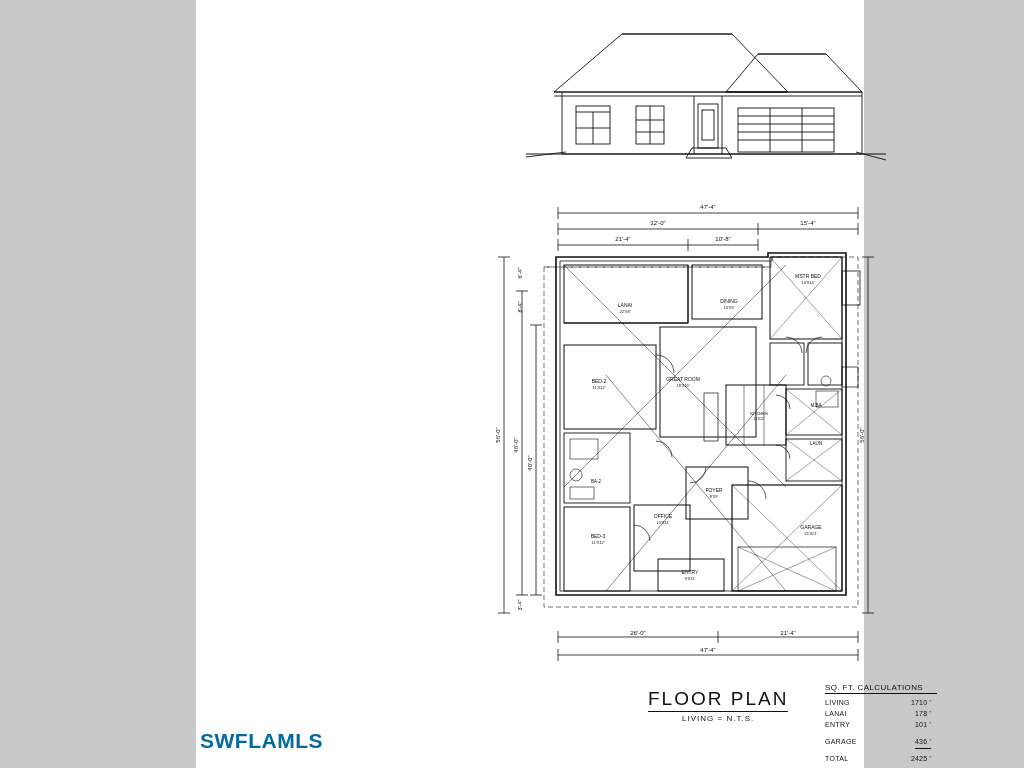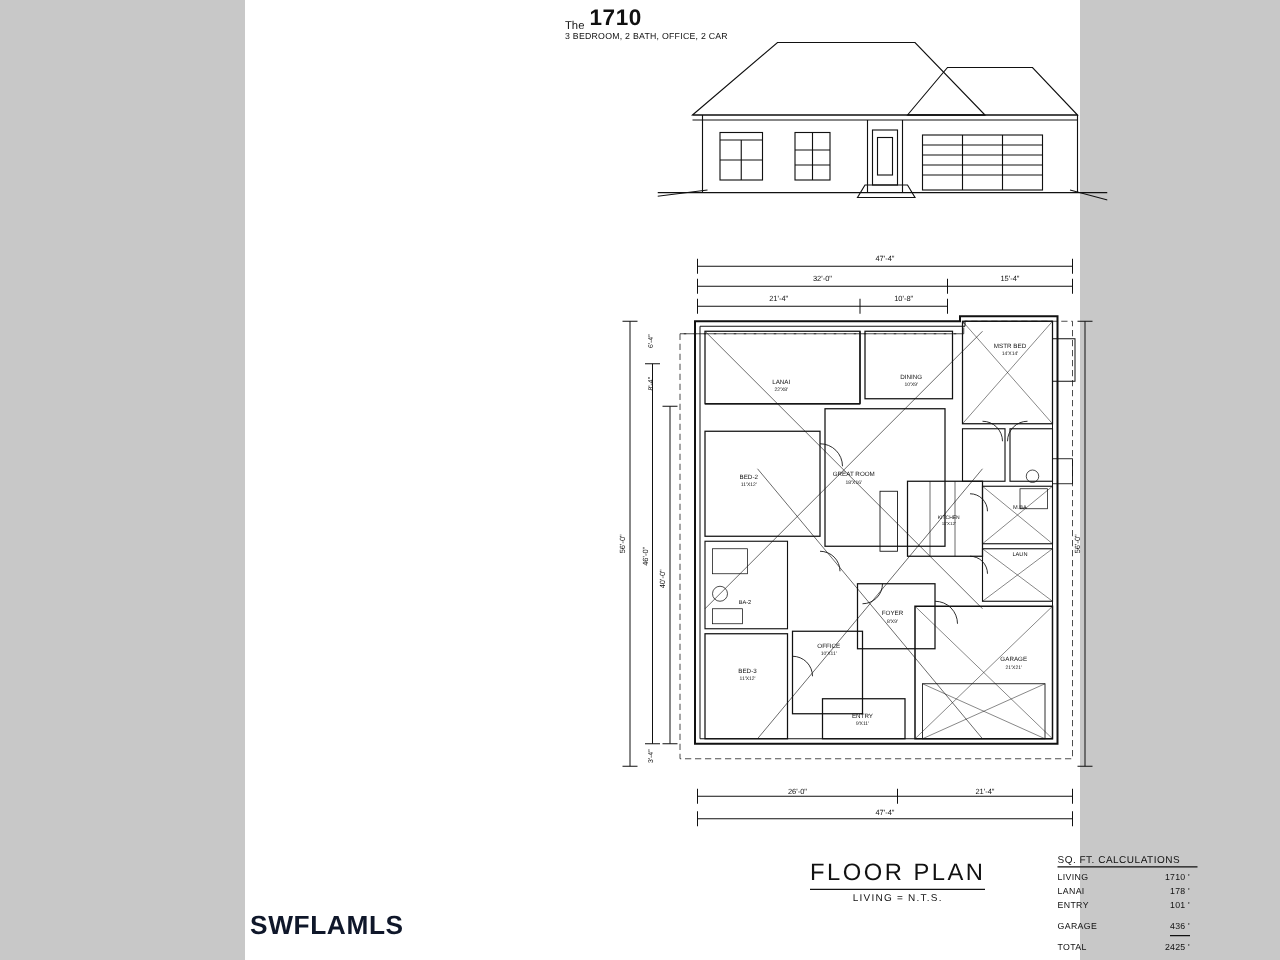--- a/index.html
+++ b/index.html
@@ -99,21 +99,21 @@
   }
   .fp-scale {
     font-size: 8px;
     letter-spacing: 1px;
     margin-top: 2px;
   }
 
   
   .sqft {
     position: absolute;
-    left: 650px;
+    left: 629px;
     top: 683px;
     width: 112px;
     color: #111;
     font-size: 7px;
   }
   .sqft-title {
     font-size: 8px;
     letter-spacing: 0.4px;
     border-bottom: 1px solid #111;
     padding-bottom: 1px;
@@ -132,21 +132,21 @@
   .sqft-row.garage .val { border-bottom: 1px solid #111; padding-bottom: 1px;}
   .sqft-row.total { margin-top: 4px; }
 
   
   .watermark {
     position: absolute;
     left: 200px;
     top: 729px;
     font-size: 21px;
     font-weight: bold;
-    color: #0f172a;
+    color: #0369a1;
     letter-spacing: 0.5px;
     font-family: "Liberation Sans", sans-serif;
   }
   .wm-band {
     position: absolute;
     left: 196px;
     top: 724px;
     width: 140px;
     height: 36px;
     background: #ffffff;
@@ -161,24 +161,20 @@
 </head>
 <body>
 
 <div id="page">
 
   <div class="gray-left"></div>
   <div class="gray-right"></div>
 
   <div class="sheet">
 
-    <div class="title-block">
-      <span class="title-the">The</span><span class="title-num">1710</span>
-      <div class="title-sub">3 BEDROOM, 2 BATH, OFFICE, 2 CAR</div>
-    </div>
 
     <div class="elevation">
       <svg width="360" height="140" viewBox="0 0 360 140">
         <g stroke="#111" fill="none" stroke-width="0.9">
 
           <line x1="0" y1="130" x2="360" y2="130" stroke-width="1"></line>
 
           <path d="M28 68 L96 10 L206 10 L262 68 Z"></path>
 
           <path d="M200 68 L232 30 L300 30 L336 68 Z"></path>

